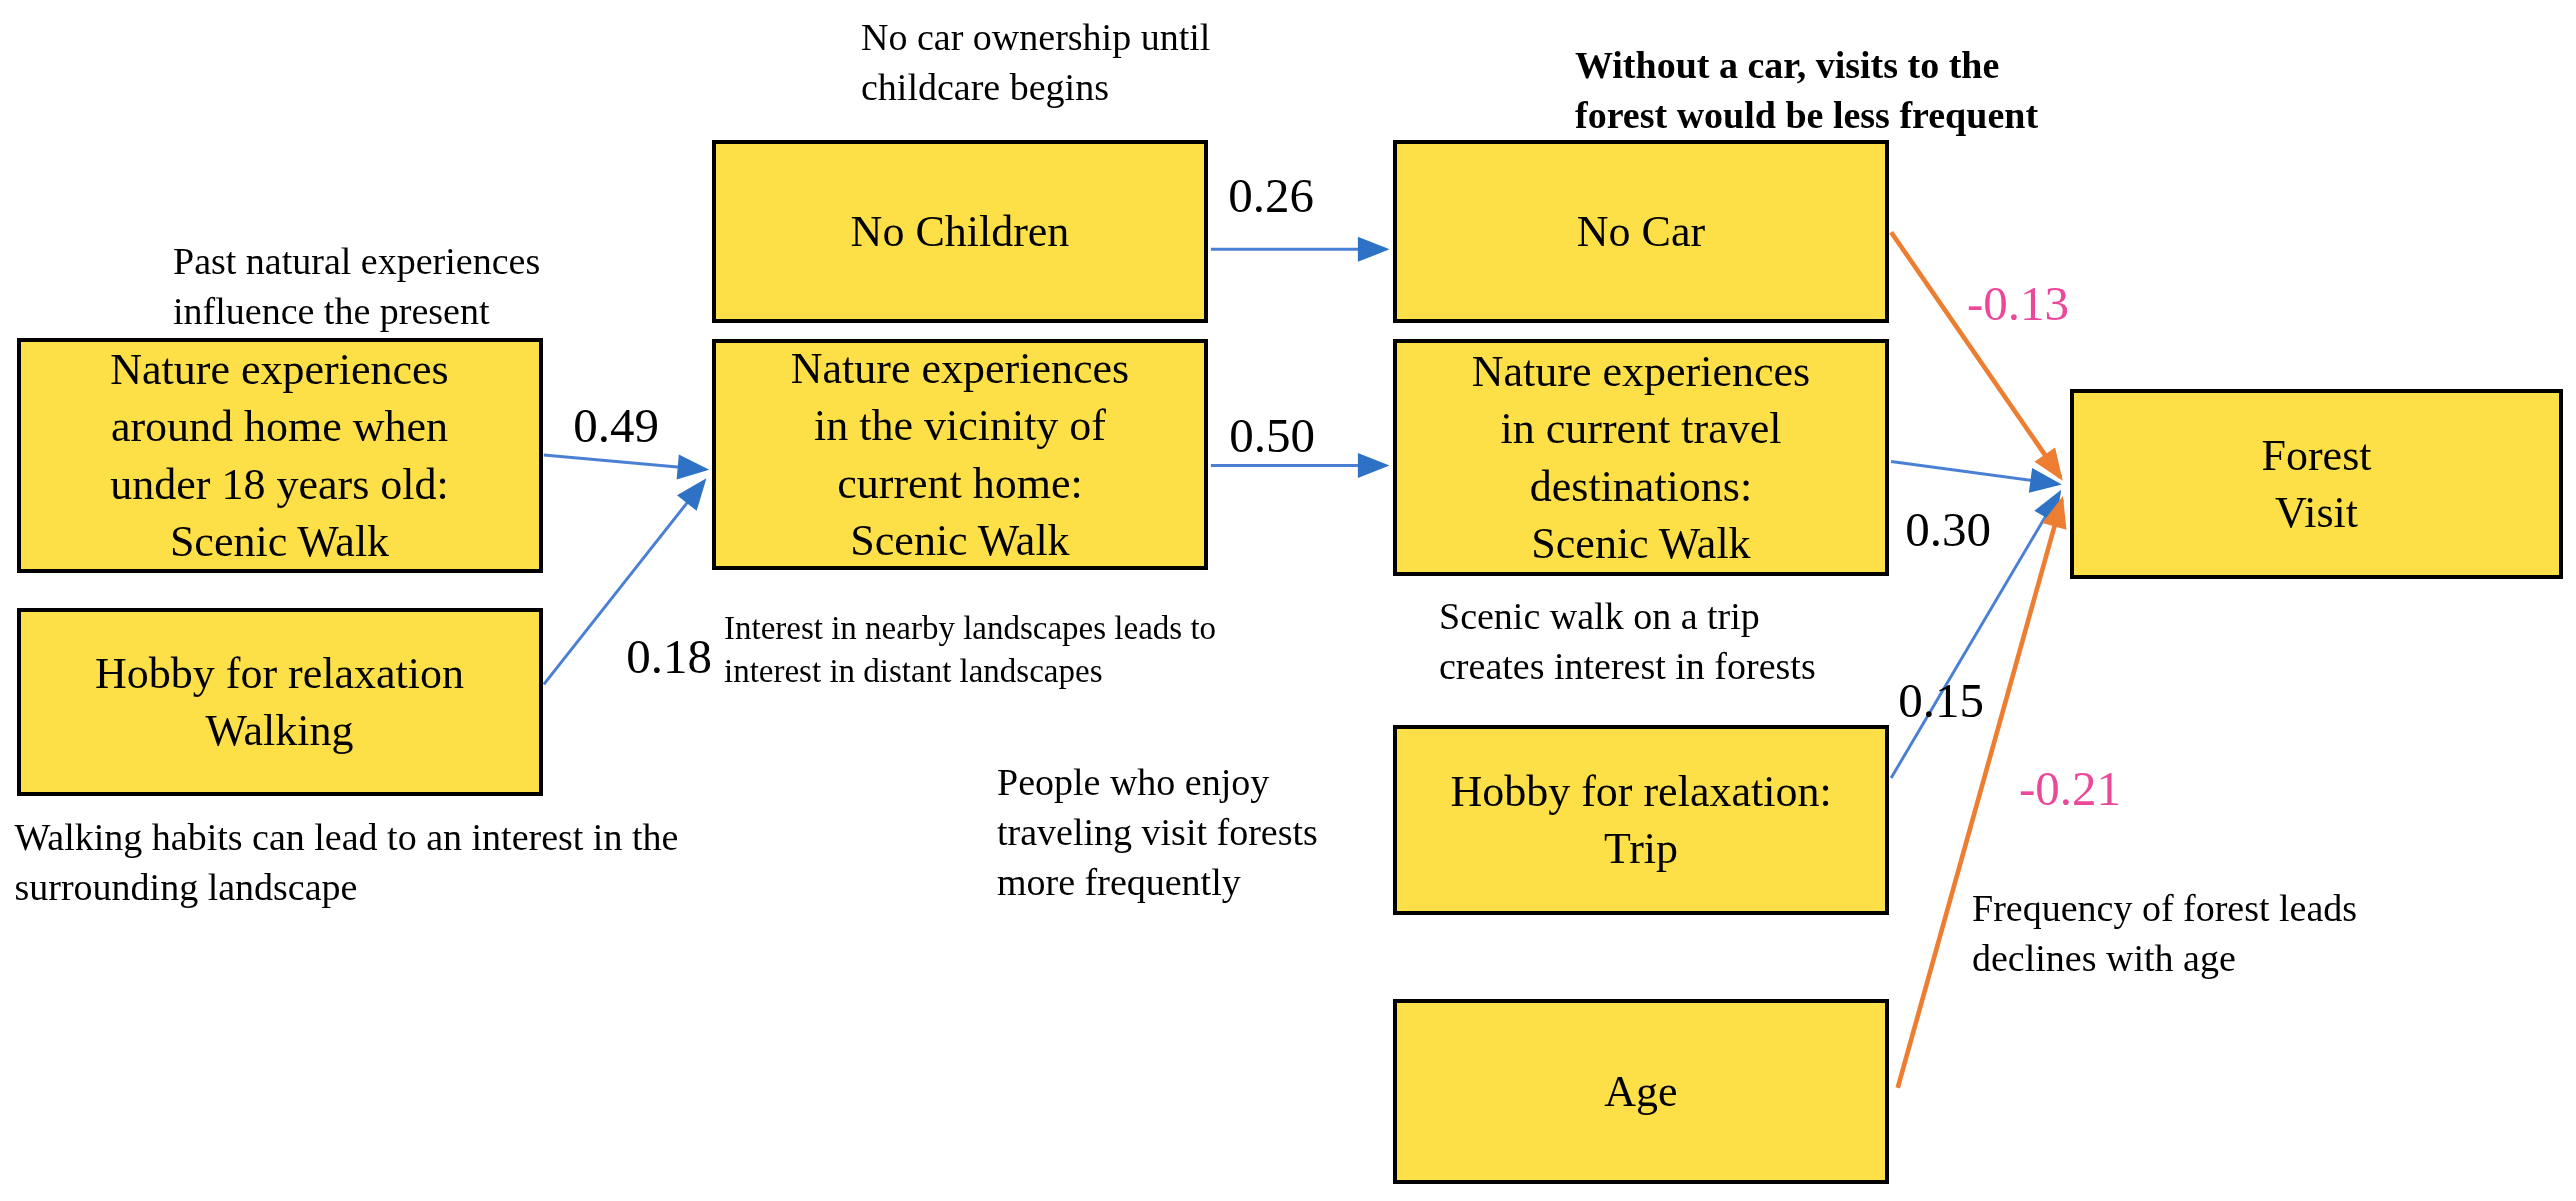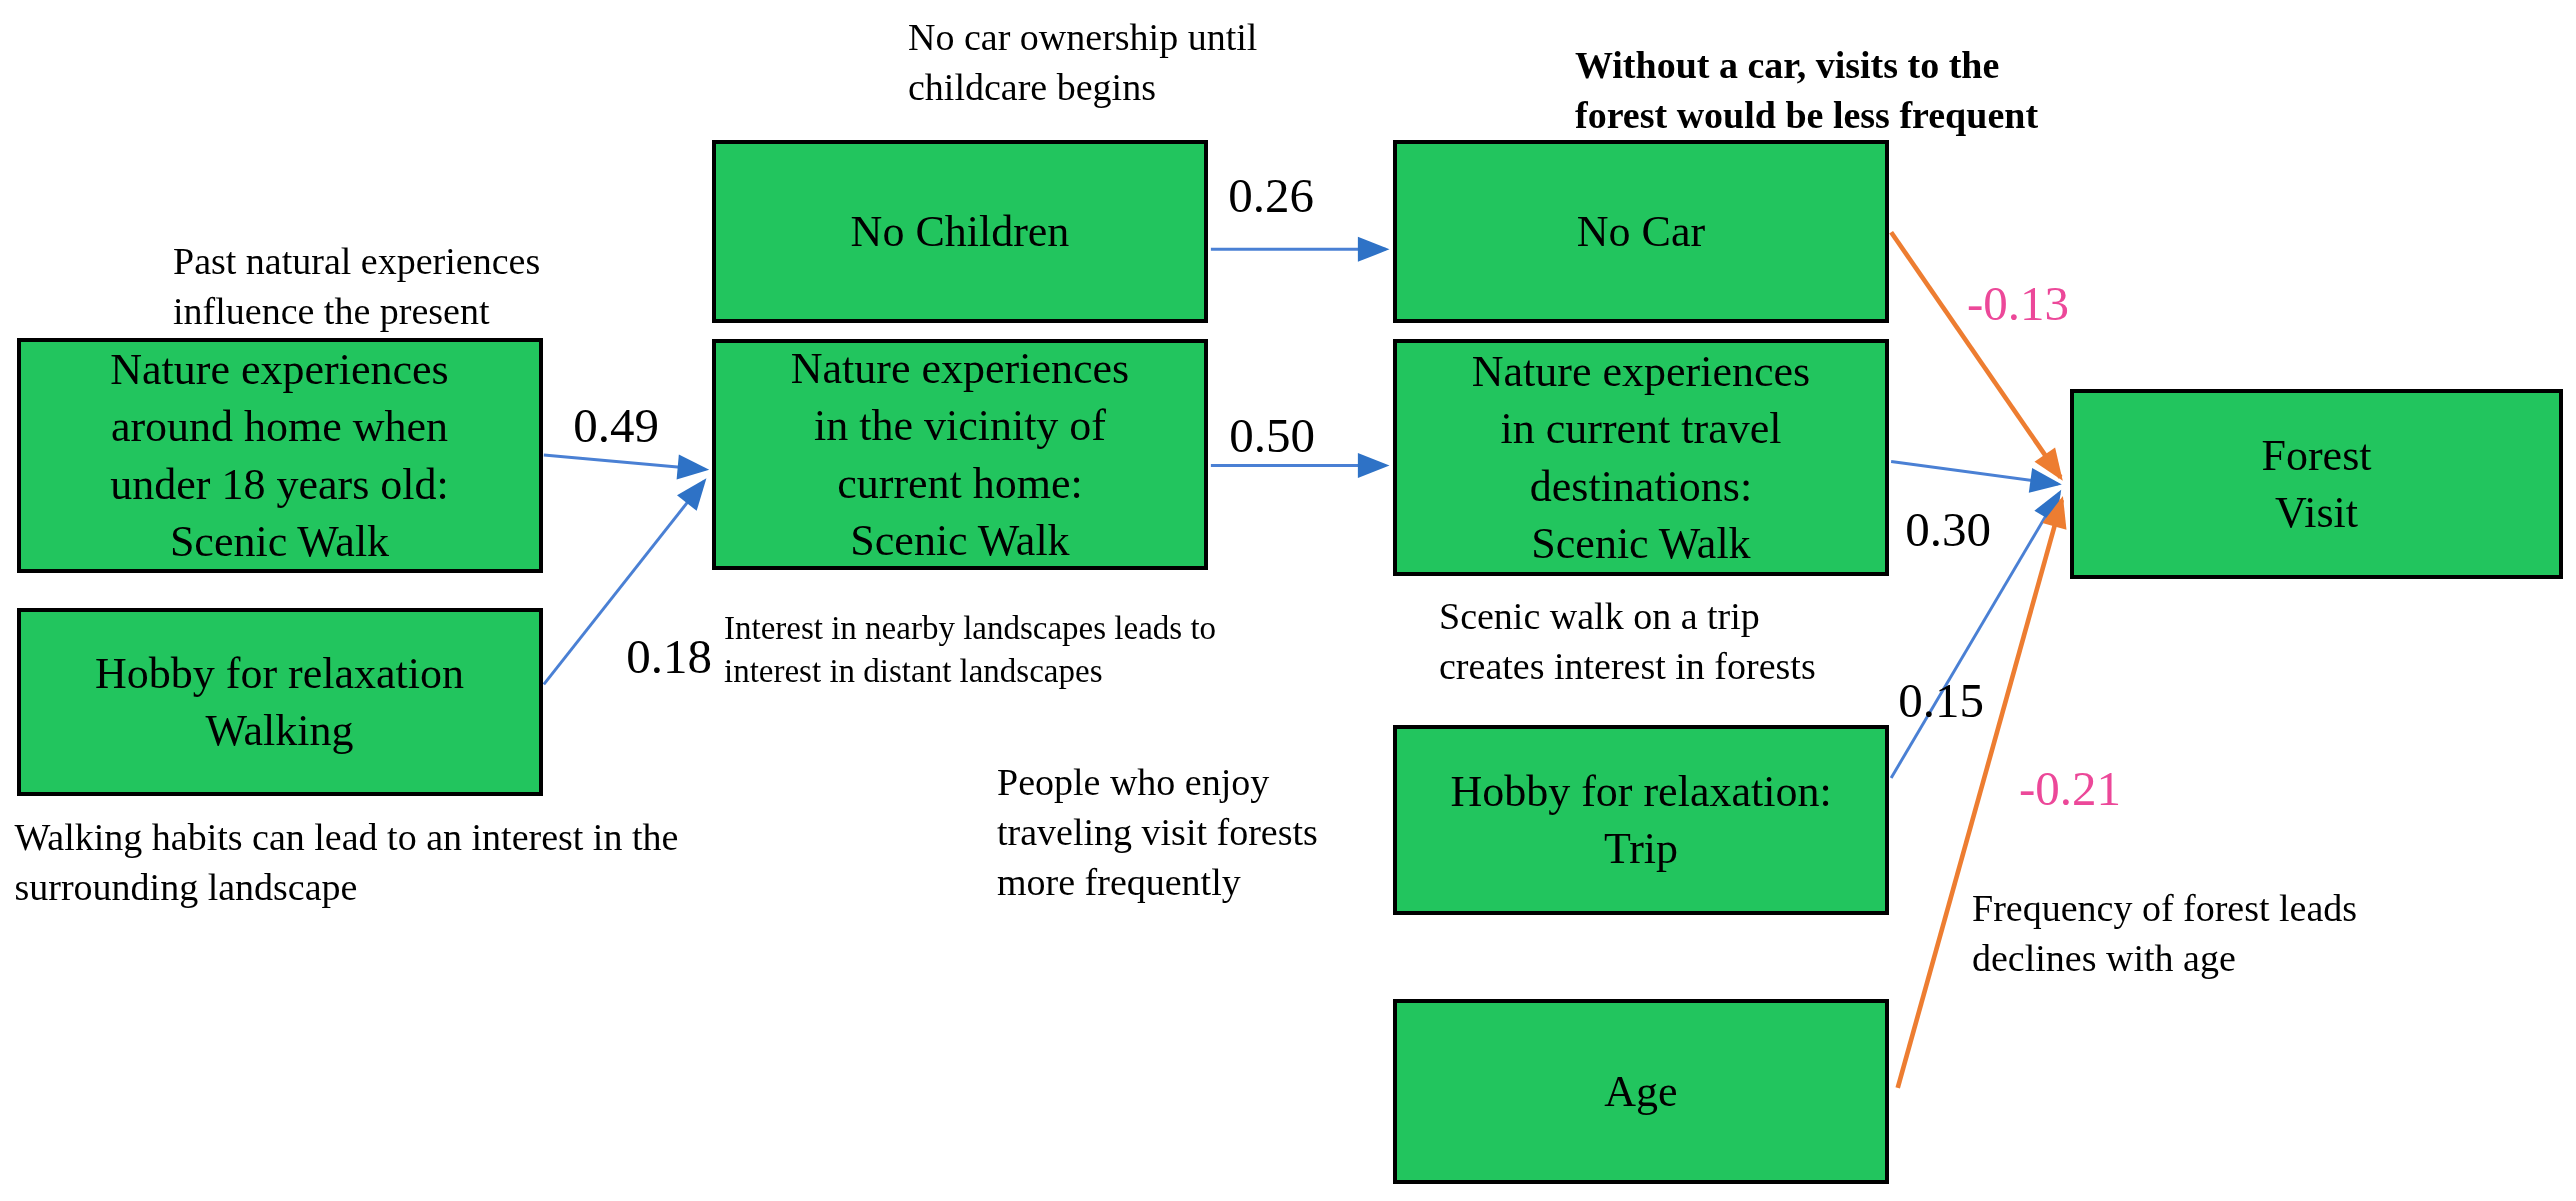--- a/index.html
+++ b/index.html
@@ -1,20 +1,20 @@
 <!DOCTYPE html>
 <html style="font-size:10.5px"><head>
 <meta charset="utf-8">
 <style>
   html,body{margin:0;padding:0;background:#ffffff;}
   body{width:2576px;height:1202px;position:relative;overflow:hidden;
        font-family:"Liberation Serif","DejaVu Serif",serif;color:#000;}
   .stage{position:absolute;left:0;top:0;width:2576px;height:1202px;}
   svg.arrows{position:absolute;left:0;top:0;width:2576px;height:1202px;}
-  .node{position:absolute;box-sizing:border-box;border:4.6px solid #000;background:#22c55e;
+  .node{position:absolute;box-sizing:border-box;border:4.6px solid #000;background:#fde047;
         display:flex;align-items:center;justify-content:center;text-align:center;
         white-space:pre-line;font-size:44px;line-height:1.3;}
   .ann{position:absolute;white-space:pre-line;font-size:38px;line-height:1.32;}
   .ann.small{font-size:33px;font-weight:400;line-height:1.3;margin-top:23px;}
   .coef{position:absolute;transform:translate(-50%,-50%);font-size:49px;line-height:1;
         white-space:nowrap;}
   .coef.neg{color:#ec4899;}
 </style>
 </head>
 <body>
@@ -66,21 +66,21 @@
   <div class="coef" style="left:669px;top:656px;">0.18</div>
   <div class="coef" style="left:1271px;top:195px;">0.26</div>
   <div class="coef" style="left:1272px;top:435px;">0.50</div>
   <div class="coef neg" style="left:2018px;top:303px;">-0.13</div>
   <div class="coef" style="left:1948px;top:529px;">0.30</div>
   <div class="coef" style="left:1941px;top:700px;">0.15</div>
   <div class="coef neg" style="left:2070px;top:788px;">-0.21</div>
 
   <div class="ann" style="left:173px;top:236px;">Past natural experiences
 influence the present</div>
-  <div class="ann" style="left:908px;top:12px;">No car ownership until
+  <div class="ann" style="left:861px;top:12px;">No car ownership until
 childcare begins</div>
   <div class="ann" style="left:1575px;top:40px;font-weight:bold;">Without a car, visits to the
 forest would be less frequent</div>
   <div class="ann small" style="left:724px;top:584px;">Interest in nearby landscapes leads to
 interest in distant landscapes</div>
   <div class="ann" style="left:1439px;top:591px;">Scenic walk on a trip
 creates interest in forests</div>
   <div class="ann" style="left:997px;top:757px;">People who enjoy
 traveling visit forests
 more frequently</div>

